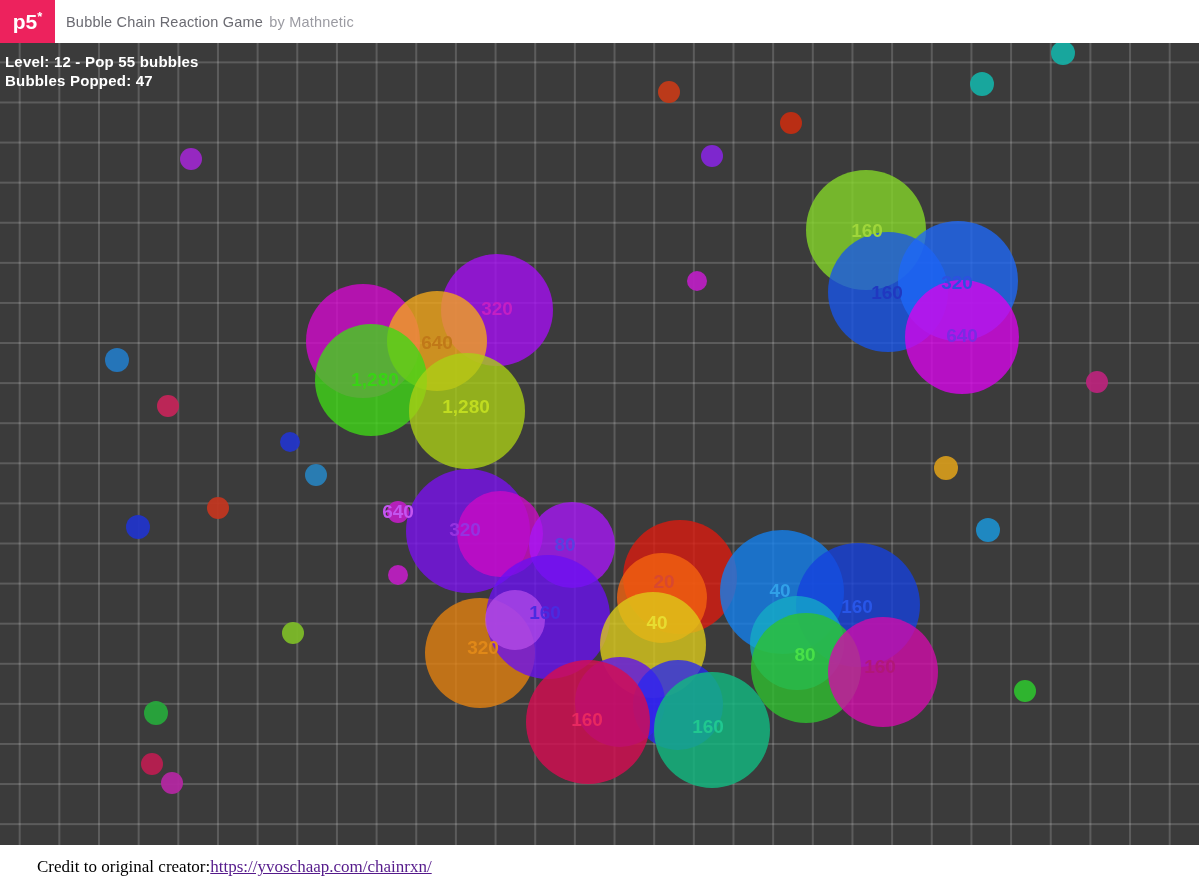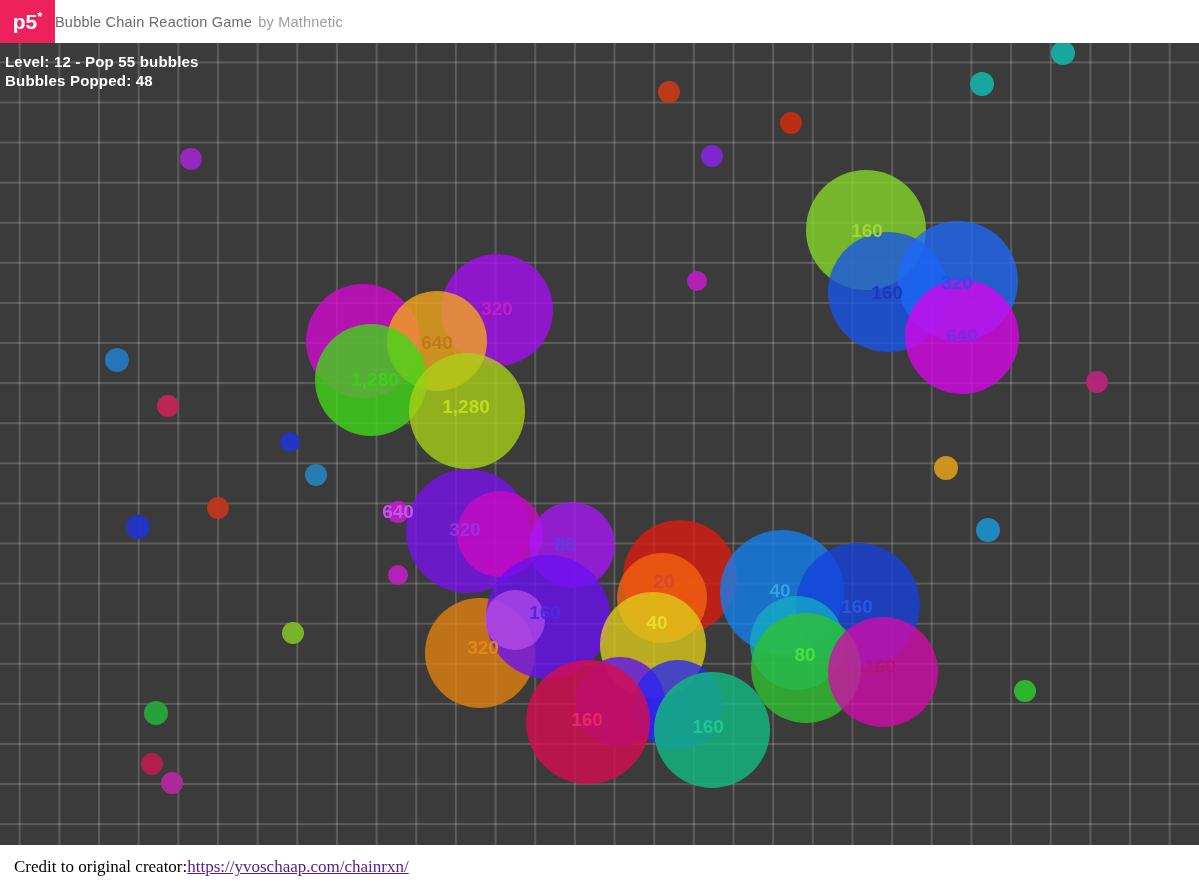--- a/index.html
+++ b/index.html
@@ -9,21 +9,21 @@
   
   .header {
     width: 1199px; height: 43px; background: #ffffff;
     display: flex; align-items: center; position: relative;
   }
   .logo {
     width: 55px; height: 43px; display: flex; align-items: center; justify-content: center;
     font-weight: bold; font-size: 21px; color: #fff; flex: 0 0 auto;
   }
   .logo sup { font-size: 13px; line-height: 0; position: relative; top: -5px; }
-  .title-wrap { font-size: 14.5px; letter-spacing: 0.2px; white-space: nowrap; }
+  .title-wrap { margin-left: 11px; font-size: 14.5px; letter-spacing: 0.2px; white-space: nowrap; }
   .title { color: #6b6b72; }
   .byline { color: #9b9ba2; margin-left: 2px; }
 
   
   .canvas {
     position: relative; width: 1199px; height: 802px; overflow: hidden;
     background-color: #3b3b3b;
     background-image:
       linear-gradient(to right, rgba(255,255,255,0.17) 2px, transparent 2px),
       linear-gradient(to bottom, rgba(255,255,255,0.17) 2px, transparent 2px);
@@ -38,21 +38,21 @@
   .hud {
     position: absolute; left: 5px; color: #ffffff; font-weight: bold;
     font-size: 15px; line-height: 19px; z-index: 50; letter-spacing: 0.2px;
   }
   .hud-top { top: 9px; }
   .hud-bottom { top: 751px; }
 
   
   .footer {
     width: 1199px; height: 44px; background: #ffffff;
-    display: flex; align-items: center; padding-left: 14px;
+    display: flex; align-items: center; padding-left: 37px;
     font-family: "Liberation Serif", serif; font-size: 17px; color: #000;
   }
   .footer a { color: #551A8B; }
 </style>
 </head>
 <body>
 
 <div class="header">
   <div class="logo" style="background: rgb(237, 34, 93);">
     <span>p5</span>
@@ -60,21 +60,21 @@
   </div>
   <div class="title-wrap">
     <span class="title">Bubble Chain Reaction Game</span>
     <span class="byline">by Mathnetic</span>
   </div>
 </div>
 
 <div class="canvas" id="game-canvas" style="background-color: rgb(59, 59, 59);">
   <div class="hud hud-top">
     <div>Level: 12 - Pop 55 bubbles</div>
-    <div>Bubbles Popped: 48</div>
+    <div>Bubbles Popped: 47</div>
   </div>
 <div class="bubble" style="left: 306px; top: 241px; height: 114px; width: 114px; background: rgba(213, 8, 206, 0.78);"></div>
     <div class="bubble" style="left: 441px; top: 211px; height: 112px; width: 112px; background: rgba(165, 13, 245, 0.78);"></div>
     <div class="bubble" style="left: 387px; top: 248px; height: 100px; width: 100px; background: rgba(245, 168, 26, 0.78);"></div>
     <div class="bubble" style="left: 315px; top: 281px; height: 112px; width: 112px; background: rgba(63, 216, 22, 0.78);"></div>
     <div class="bubble" style="left: 409px; top: 310px; height: 116px; width: 116px; background: rgba(170, 208, 20, 0.78);"></div>
     <div class="bubble" style="left: 806px; top: 127px; height: 120px; width: 120px; background: rgba(133, 217, 40, 0.78);"></div>
     <div class="bubble" style="left: 828px; top: 189px; height: 120px; width: 120px; background: rgba(23, 85, 235, 0.78);"></div>
     <div class="bubble" style="left: 898px; top: 178px; height: 120px; width: 120px; background: rgba(29, 104, 248, 0.78);"></div>
     <div class="bubble" style="left: 905px; top: 237px; height: 114px; width: 114px; background: rgba(217, 4, 235, 0.78);"></div>

